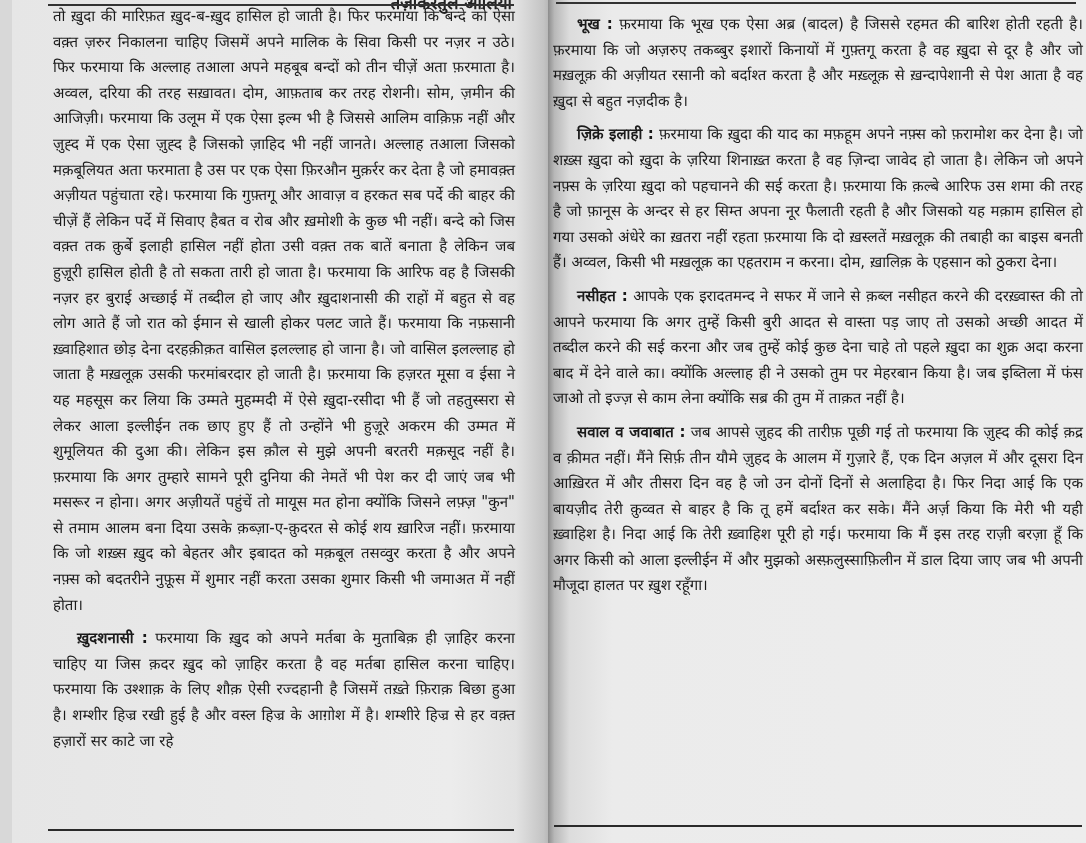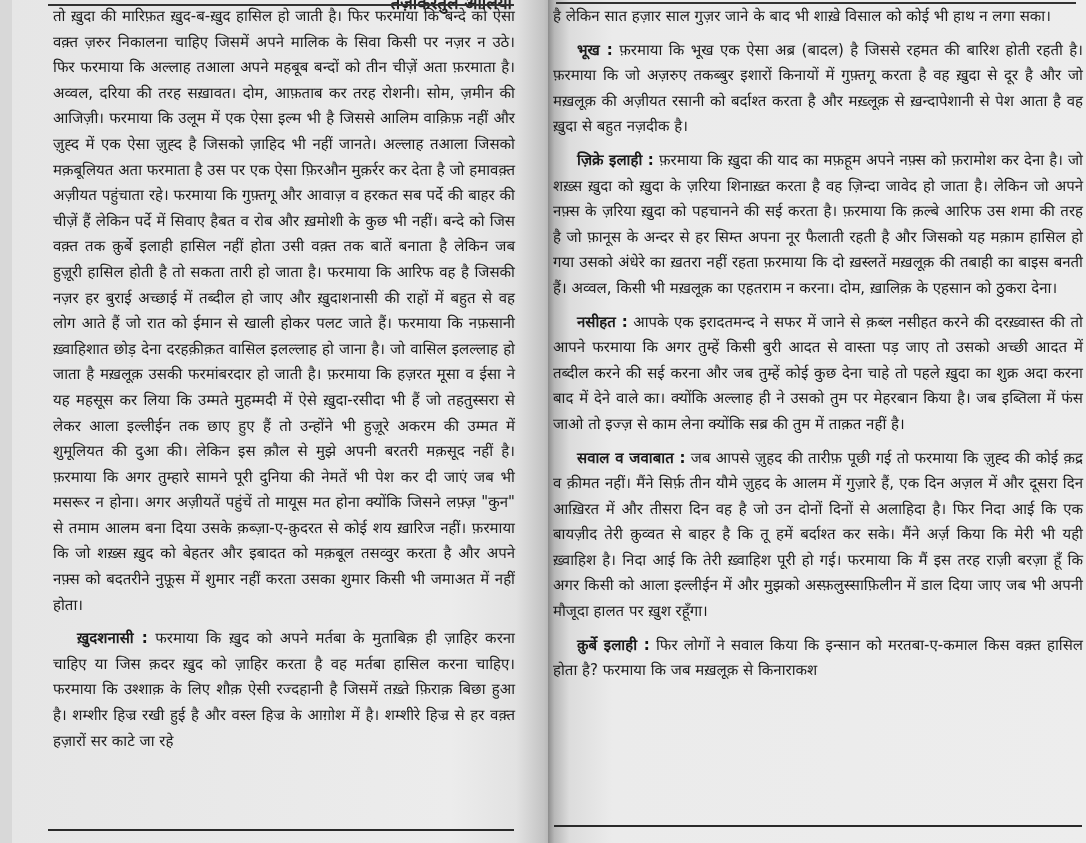--- a/index.html
+++ b/index.html
@@ -59,33 +59,27 @@
     <p class="indent">
       <span class="head">ख़ुदशनासी :</span><span> फरमाया कि ख़ुद को अपने मर्तबा के मुताबिक़ ही ज़ाहिर करना चाहिए या जिस क़दर ख़ुद को ज़ाहिर करता है वह मर्तबा हासिल करना चाहिए। फरमाया कि उश्शाक़ के लिए शौक़ ऐसी रज्दहानी है जिसमें तख़्ते फ़िराक़ बिछा हुआ है। शम्शीर हिज्र रखी हुई है और वस्ल हिज्र के आग़ोश में है। शम्शीरे हिज्र से हर वक़्त हज़ारों सर काटे जा रहे</span>
     </p>
   </div>
   <div class="rule-bottom"></div>
 </div>
 
 <div class="page page-right">
   <div class="rule-top"></div>
   <div class="text">
-    <p>
-      <span class="head"></span><span>है लेकिन सात हज़ार साल गुज़र जाने के बाद भी शाख़े विसाल को कोई भी हाथ न लगा सका।</span>
-    </p>
     <p class="indent">
       <span class="head">भूख :</span><span> फ़रमाया कि भूख एक ऐसा अब्र (बादल) है जिससे रहमत की बारिश होती रहती है। फ़रमाया कि जो अज़रुए तकब्बुर इशारों किनायों में गुफ़्तगू करता है वह ख़ुदा से दूर है और जो मख़लूक़ की अज़ीयत रसानी को बर्दाश्त करता है और मख़्लूक़ से ख़न्दापेशानी से पेश आता है वह ख़ुदा से बहुत नज़दीक है।</span>
     </p>
     <p class="indent">
       <span class="head">ज़िक्रे इलाही :</span><span> फ़रमाया कि ख़ुदा की याद का मफ़हूम अपने नफ़्स को फ़रामोश कर देना है। जो शख़्स ख़ुदा को ख़ुदा के ज़रिया शिनाख़्त करता है वह ज़िन्दा जावेद हो जाता है। लेकिन जो अपने नफ़्स के ज़रिया ख़ुदा को पहचानने की सई करता है। फ़रमाया कि क़ल्बे आरिफ उस शमा की तरह है जो फ़ानूस के अन्दर से हर सिम्त अपना नूर फैलाती रहती है और जिसको यह मक़ाम हासिल हो गया उसको अंधेरे का ख़तरा नहीं रहता फ़रमाया कि दो ख़स्लतें मख़लूक़ की तबाही का बाइस बनती हैं। अव्वल, किसी भी मख़लूक़ का एहतराम न करना। दोम, ख़ालिक़ के एहसान को ठुकरा देना।</span>
     </p>
     <p class="indent">
       <span class="head">नसीहत :</span><span> आपके एक इरादतमन्द ने सफर में जाने से क़ब्ल नसीहत करने की दरख़्वास्त की तो आपने फरमाया कि अगर तुम्हें किसी बुरी आदत से वास्ता पड़ जाए तो उसको अच्छी आदत में तब्दील करने की सई करना और जब तुम्हें कोई कुछ देना चाहे तो पहले ख़ुदा का शुक्र अदा करना बाद में देने वाले का। क्योंकि अल्लाह ही ने उसको तुम पर मेहरबान किया है। जब इब्तिला में फंस जाओ तो इज्ज़ से काम लेना क्योंकि सब्र की तुम में ताक़त नहीं है।</span>
     </p>
     <p class="indent">
       <span class="head">सवाल व जवाबात :</span><span> जब आपसे ज़ुहद की तारीफ़ पूछी गई तो फरमाया कि ज़ुह्द की कोई क़द्र व क़ीमत नहीं। मैंने सिर्फ़ तीन यौमे ज़ुहद के आलम में गुज़ारे हैं, एक दिन अज़ल में और दूसरा दिन आख़िरत में और तीसरा दिन वह है जो उन दोनों दिनों से अलाहिदा है। फिर निदा आई कि एक बायज़ीद तेरी क़ुव्वत से बाहर है कि तू हमें बर्दाश्त कर सके। मैंने अर्ज़ किया कि मेरी भी यही ख़्वाहिश है। निदा आई कि तेरी ख़्वाहिश पूरी हो गई। फरमाया कि मैं इस तरह राज़ी बरज़ा हूँ कि अगर किसी को आला इल्लीईन में और मुझको अस्फ़लुस्साफ़िलीन में डाल दिया जाए जब भी अपनी मौजूदा हालत पर ख़ुश रहूँगा।</span>
     </p>
-    <p class="indent">
-      <span class="head">क़ुर्बे इलाही :</span><span> फिर लोगों ने सवाल किया कि इन्सान को मरतबा-ए-कमाल किस वक़्त हासिल होता है? फरमाया कि जब मख़लूक़ से किनाराकश</span>
-    </p>
   </div>
   <div class="rule-bottom"></div>
 </div>
 
 </body></html>

